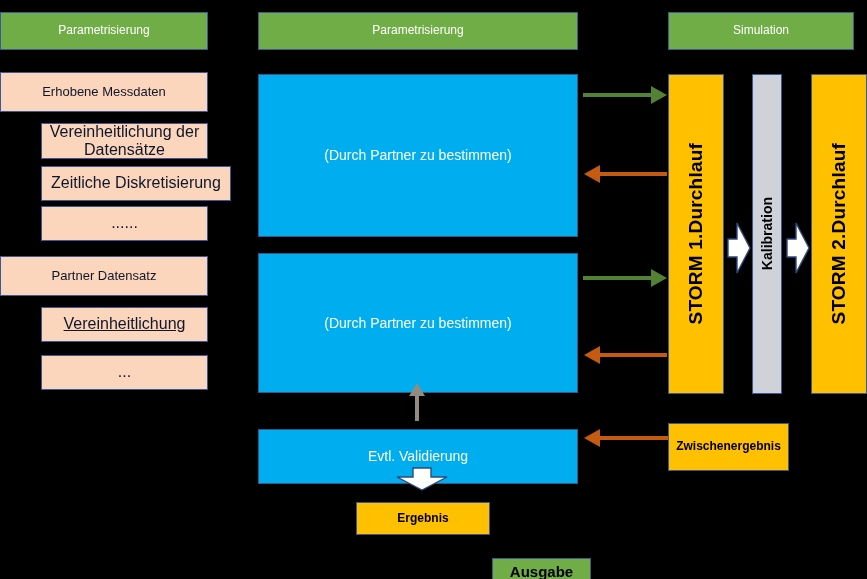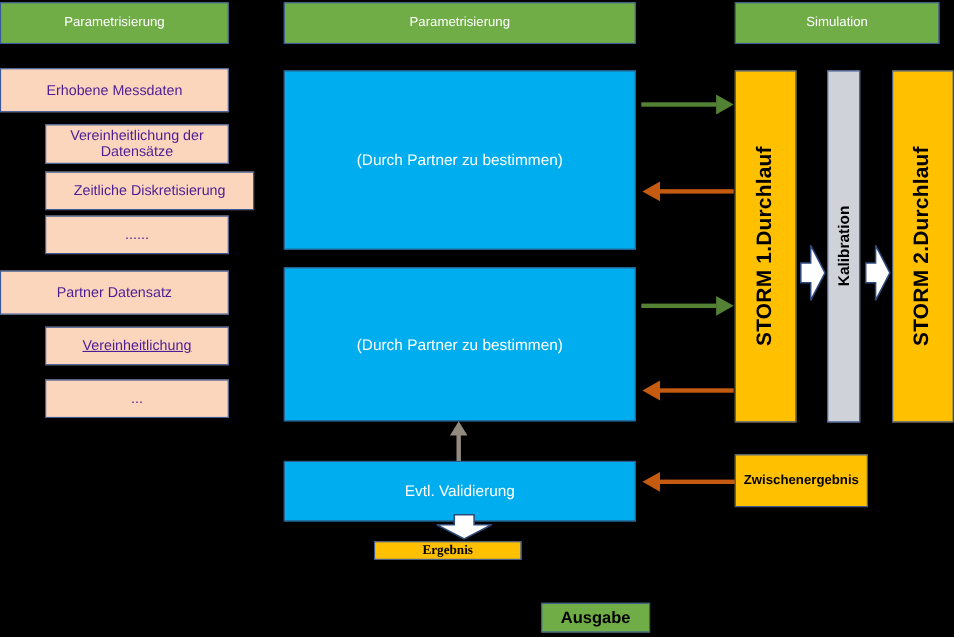--- a/index.html
+++ b/index.html
@@ -18,38 +18,39 @@
   }
   .box {
     position: absolute;
     box-sizing: border-box;
     border: 1px solid #3B5998;
     display: flex;
     align-items: center;
     justify-content: center;
     text-align: center;
     line-height: 1.15;
+    margin-top: 10px;
   }
   .hdr {
     background: #70AD47;
     color: #FFFFFF;
     font-size: 12px;
   }
   .hdr-dark {
     background: #70AD47;
     color: #000000;
     font-size: 15px;
     font-weight: bold;
   }
   .peach {
     background: #FBD5BC;
-    color: #4c1d95;
+    color: #0f172a;
   }
   .peach-lg { font-size: 13px; }
-  .peach-sm { font-size: 13px; }
+  .peach-sm { font-size: 16px; }
   .blue {
     background: #00AEEF;
     color: #FFFFFF;
     font-size: 14px;
     border-color: #2E5C8A;
   }
   .yellow {
     background: #FFC000;
     color: #000000;
     border-color: #3B5998;
@@ -147,21 +148,21 @@
   <div class="head head-u" style="left:409px; top:383px;"></div>
 
   <div class="box blue" style="left:258px; top:419px; width:320px; height:55px;">Evtl. Validierung</div>
 
   <div class="blockarrow" style="left:396px; top:467px;">
     <svg width="52" height="24" viewBox="0 0 52 24">
       <polygon points="17,1 35,1 35,10 51,10 26,23 1,10 17,10" fill="#FFFFFF" stroke="#2E4A7D" stroke-width="1.4"></polygon>
     </svg>
   </div>
 
-  <div class="box yellow yellow-lbl" style="left:340px; top:492px; width:134px; height:17px;font-family:Liberation Serif, serif;">Ergebnis</div>
+  <div class="box yellow yellow-lbl" style="left:356px; top:492px; width:134px; height:33px;">Ergebnis</div>
 
   <div class="box hdr-dark" style="left:492px; top:548px; width:99px; height:27px;">Ausgabe</div>
 
   <div class="arrow-h green" style="left:583px; top:93px; width:68px;"></div>
   <div class="head head-r" style="left:651px; top:86px;"></div>
 
   <div class="arrow-h" style="left:600px; top:172px; width:67px;"></div>
   <div class="head head-l" style="left:584px; top:165px;"></div>
 
   <div class="arrow-h green" style="left:583px; top:276px; width:68px;"></div>

